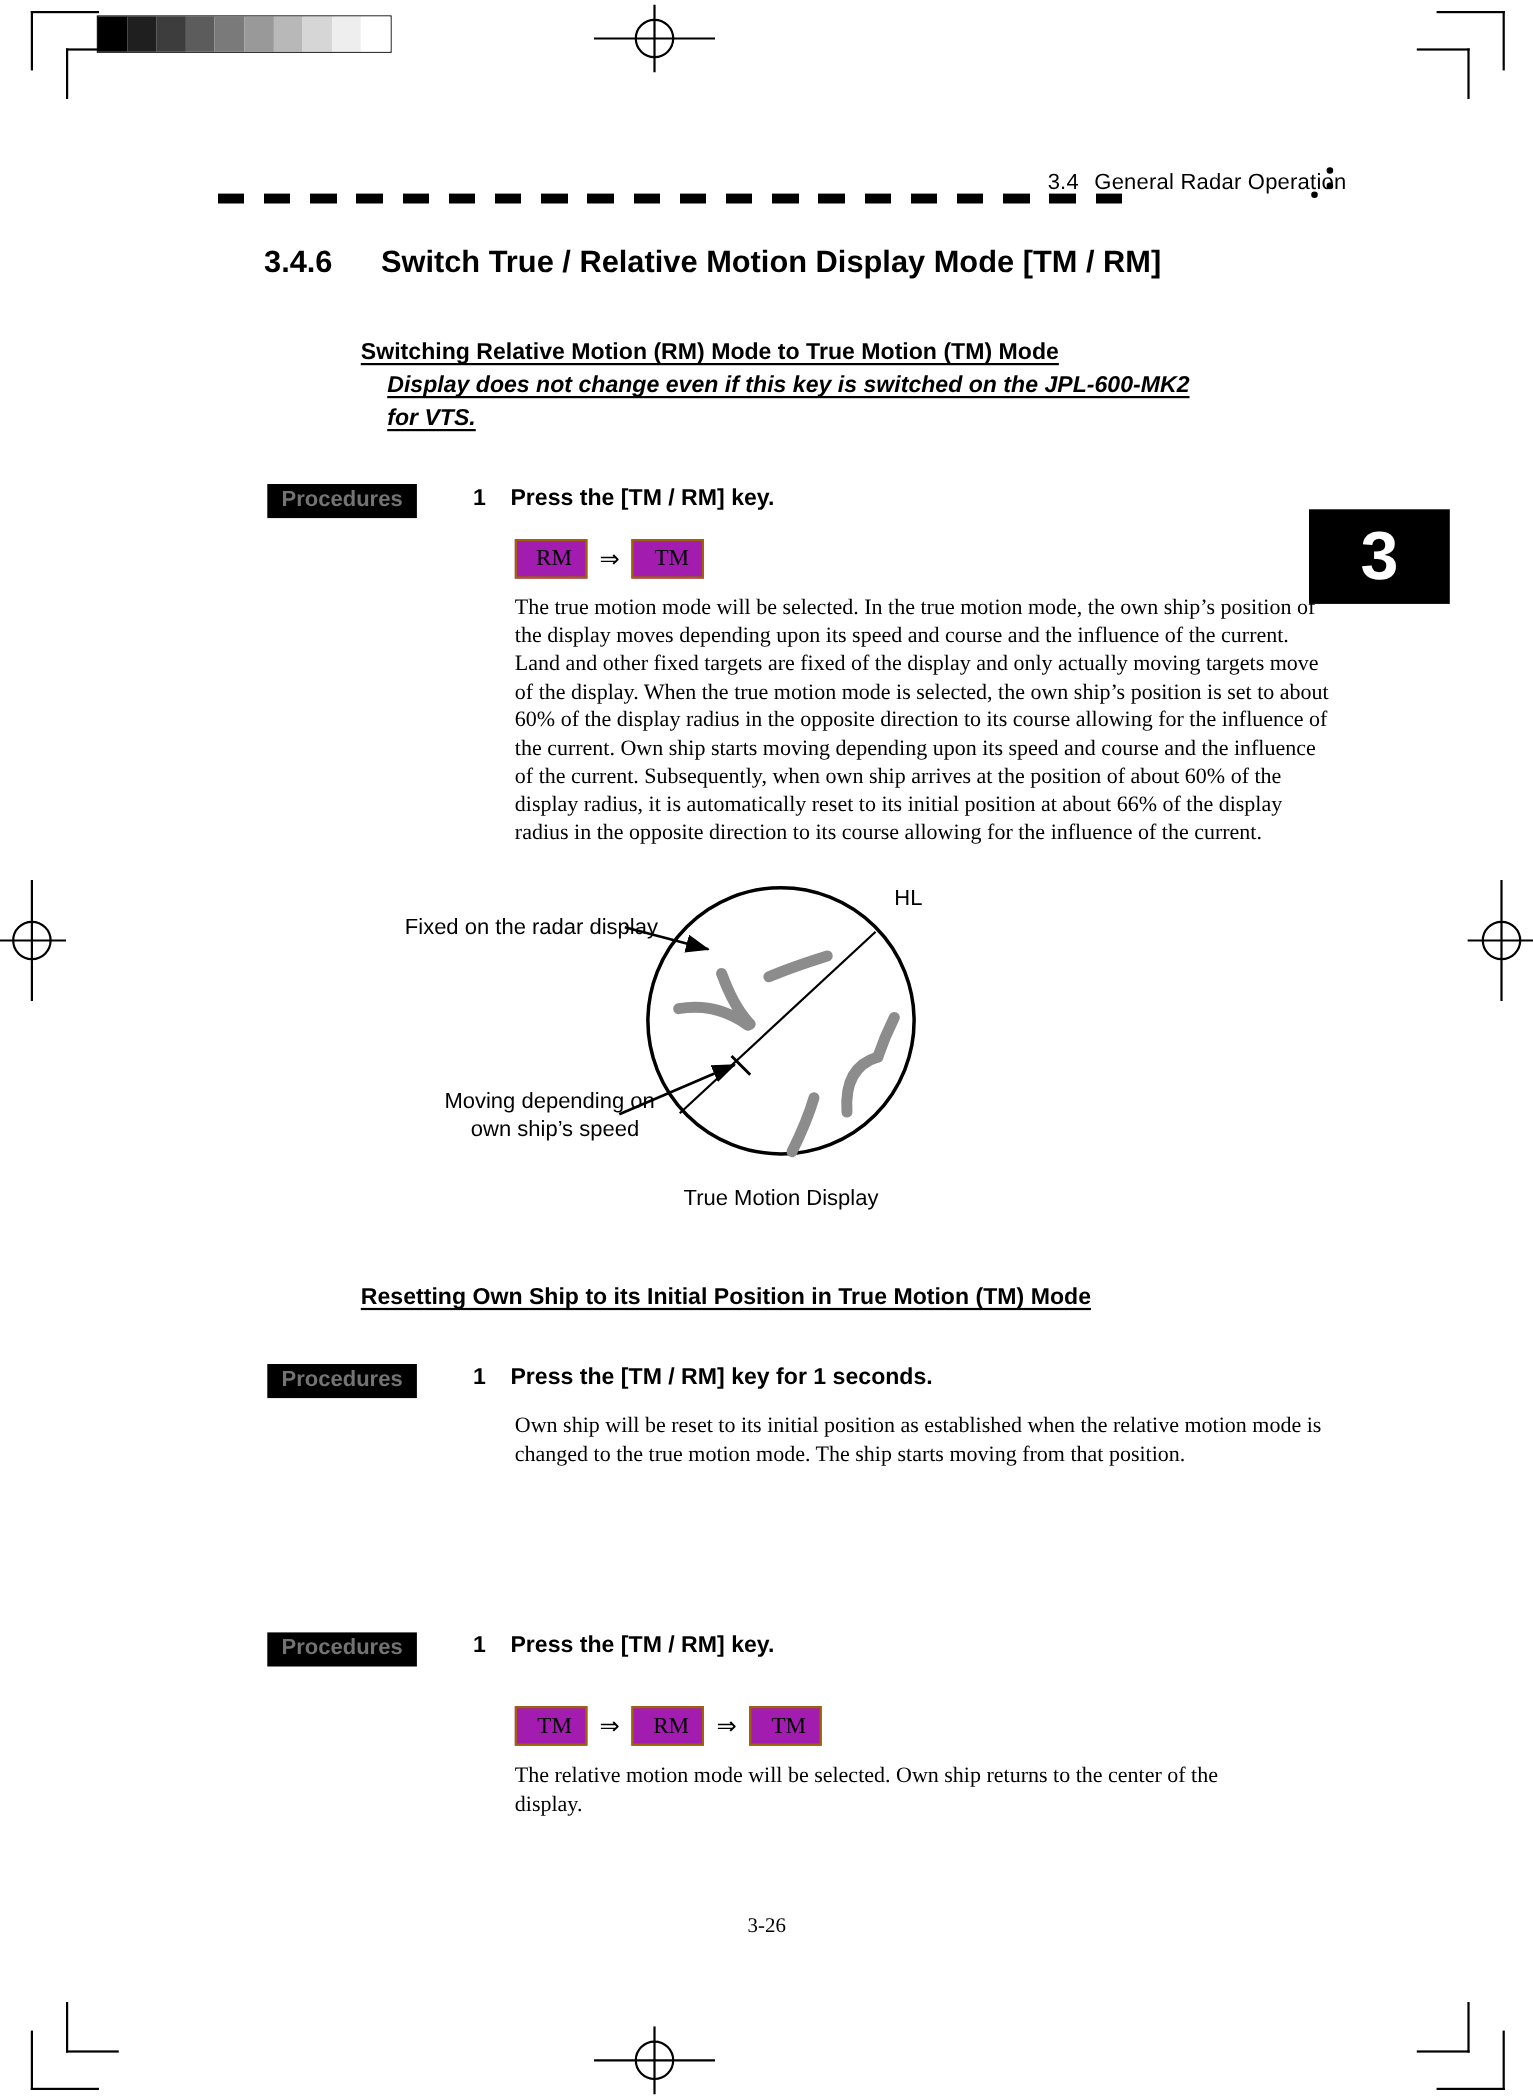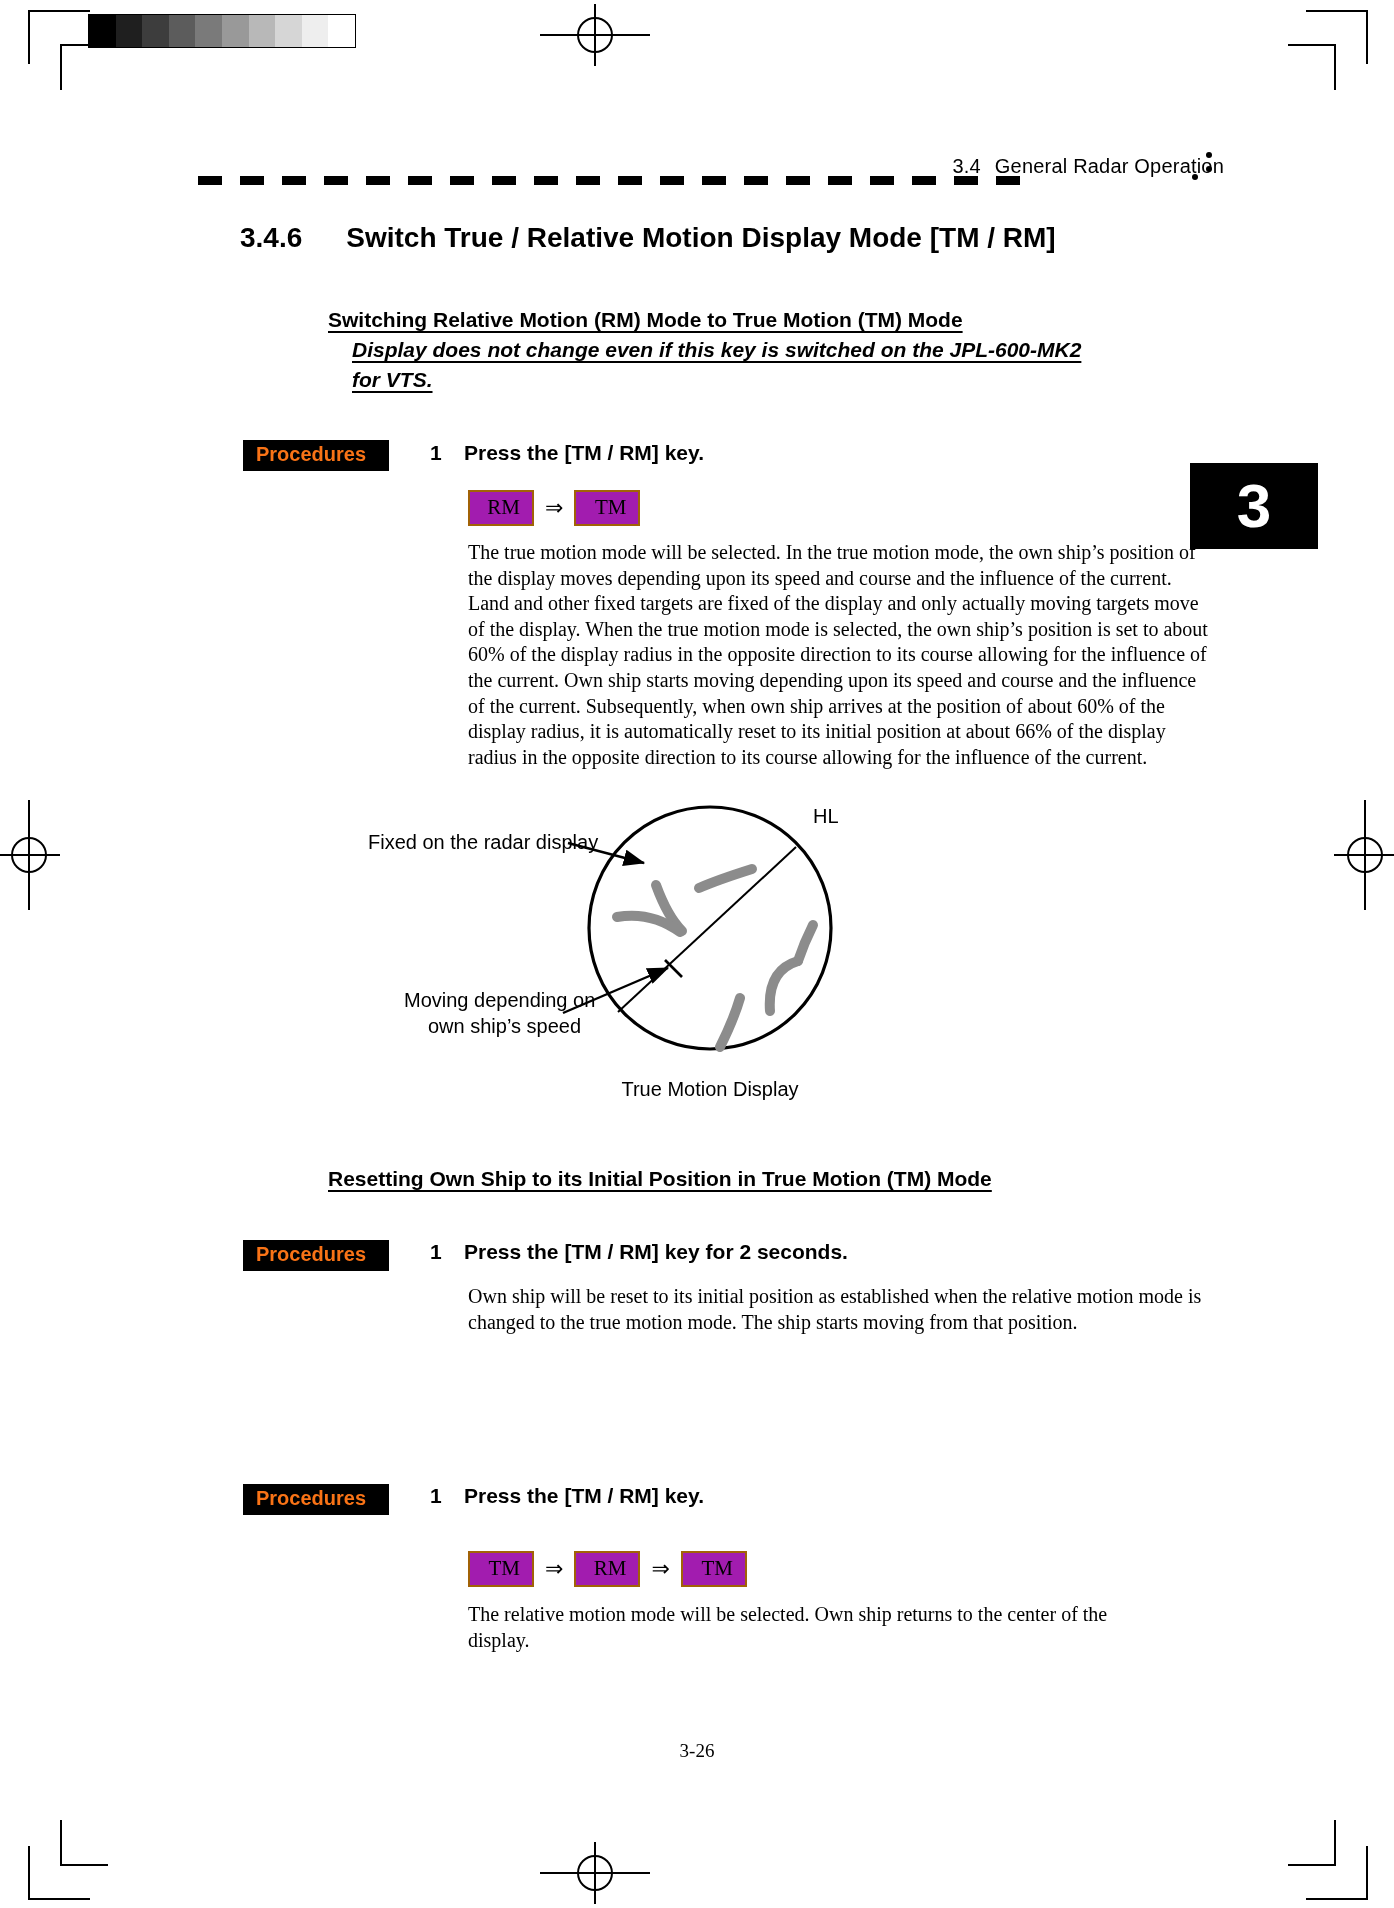--- a/index.html
+++ b/index.html
@@ -131,25 +131,25 @@
   .subhead-1   { left: 328px; top: 308px; }
   .ital-1      { left: 328px; top: 338px; }
   .ital-2      { left: 328px; top: 368px; }
   .subhead-2   { left: 328px; top: 1167px; }
   .subhead-3   { left: 328px; top: 1413px; }
 
   
   .proc-badge {
     position: absolute;
     background: #000;
-    color: #f97316;
+    color: #737373;
     font-family: "Liberation Sans", sans-serif;
     font-weight: bold;
     font-size: 20px;
-    padding: 3px 23px 5px 13px;
+    padding: 3px 13px 5px 13px;
     white-space: nowrap;
   }
   .proc-1 { left: 243px; top: 440px; }
   .proc-2 { left: 243px; top: 1240px; }
   .proc-3 { left: 243px; top: 1484px; }
 
   
   .step {
     position: absolute;
     font-family: "Liberation Sans", sans-serif;
@@ -335,21 +335,21 @@
       <text x="8" y="64" font-family="Liberation Sans, sans-serif" font-size="20" fill="#000" id="svg-fixed">Fixed on the radar display</text>
       <text x="44" y="222" font-family="Liberation Sans, sans-serif" font-size="20" fill="#000" id="svg-moving1">Moving depending on</text>
       <text x="68" y="248" font-family="Liberation Sans, sans-serif" font-size="20" fill="#000" id="svg-moving2">own ship’s speed</text>
     </svg>
   </div>
   <div class="fig-caption">True Motion Display</div>
 
   <div class="subhead subhead-2">Resetting Own Ship to its Initial Position in True Motion (TM) Mode</div>
   <div class="proc-badge proc-2">Procedures</div>
   <div class="step step-2">
-    <span class="n">1</span><span>Press the [TM / RM] key for 2 seconds.</span>
+    <span class="n">1</span><span>Press the [TM / RM] key for 1 seconds.</span>
   </div>
   <div class="para para-2">Own ship will be reset to its initial position as established when the relative motion mode is changed to the true motion mode.    The ship starts moving from that position.</div>
 
   <div class="proc-badge proc-3">Procedures</div>
   <div class="step step-3">
     <span class="n">1</span><span>Press the [TM / RM] key.</span>
   </div>
 
   <div class="keyrow keys-3">
     <span class="keycap">TM</span>

